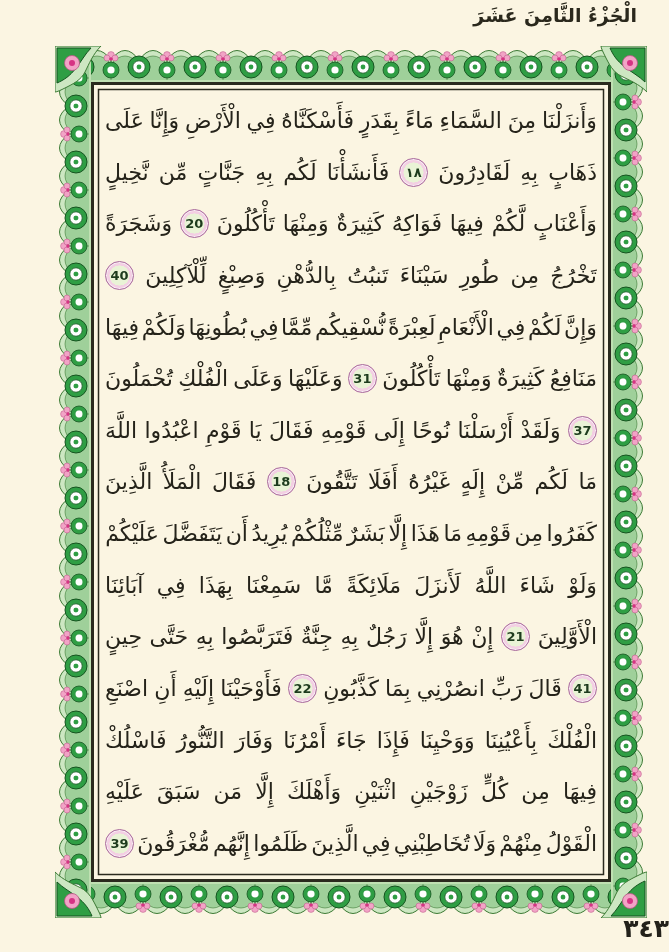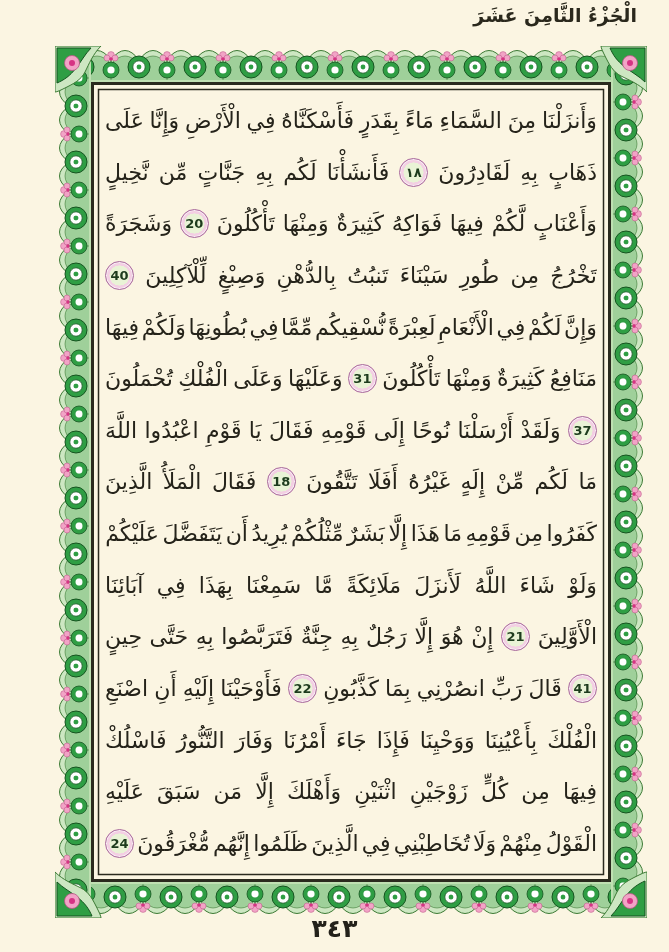--- a/index.html
+++ b/index.html
@@ -49,21 +49,20 @@
     background:radial-gradient(circle at 50% 50%, #e9f3d6 0 52%, #f3cfe3 53% 72%, #eebbd8 73% 86%, #cde7c2 87% 100%);
     border:1px solid #a8689c;
     box-shadow:0 0 0 1px #f8eef4 inset;
     display:inline-flex;align-items:center;justify-content:center;
     font-size:13px;font-weight:bold;color:#1d3b1d;
   }
 
   
   .page-number{
     position:absolute;left:0;right:0;top:914px;
-    text-align:center;
     font-size:25px;font-weight:bold;color:#23211a;
     letter-spacing:2px;
   }
 </style>
 </head>
 <body>
 
 <div class="page">
 
   <div class="header">
@@ -299,20 +298,20 @@
         <div class="line">
           <span class="word">الْقَوْلُ</span>
           <span class="word">مِنْهُمْ</span>
           <span class="word">وَلَا</span>
           <span class="word">تُخَاطِبْنِي</span>
           <span class="word">فِي</span>
           <span class="word">الَّذِينَ</span>
           <span class="word">ظَلَمُوا</span>
           <span class="word">إِنَّهُم</span>
           <span class="word">مُّغْرَقُونَ</span>
-          <span class="verse-marker">24</span>
+          <span class="verse-marker">39</span>
         </div>
       </div>
   </div>
 
   <div class="page-number">٣٤٣</div>
 
 </div>
 
 </body></html>

